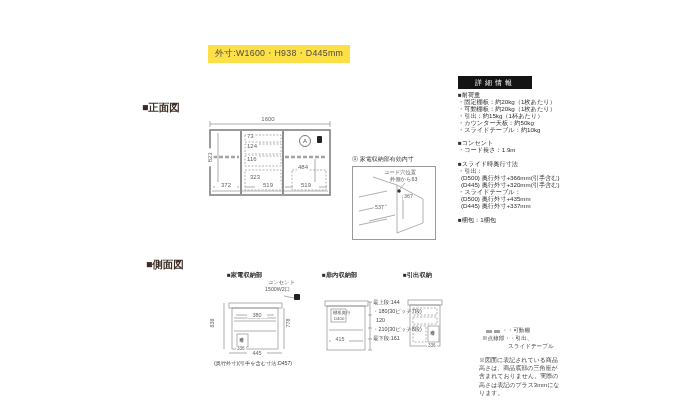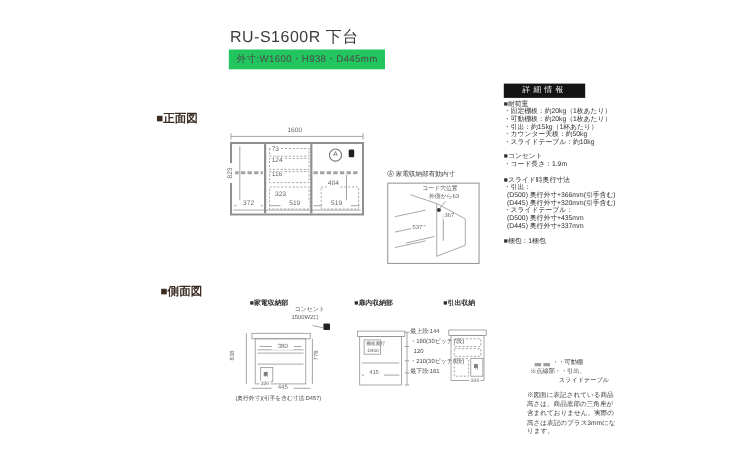--- a/index.html
+++ b/index.html
@@ -1,20 +1,20 @@
 <!DOCTYPE html>
 <html><head>
 <meta charset="utf-8">
 <style>
   html,body{margin:0;padding:0;background:#fff;}
   .canvas{position:relative;width:680px;height:420px;background:#fff;overflow:hidden;
           font-family:"Liberation Sans",sans-serif;color:#333;}
   .abs{position:absolute;}
   .title{font-size:14.5px;color:#3c3c3c;letter-spacing:.5px;}
-  .badge{background:#22c55e;color:#4a4a4a;font-size:8.8px;padding:3px 7px;letter-spacing:.3px;}
+  .badge{background:#fde047;color:#4a4a4a;font-size:8.8px;padding:3px 7px;letter-spacing:.3px;}
   .sec{font-size:10.5px;font-weight:bold;color:#3a2b23;}
   .subsec{font-size:6.3px;font-weight:bold;color:#2e2e2e;}
   .dimlab{position:absolute;font-size:6px;color:#666;background:#fff;line-height:1.1;
           padding:0 1px;text-align:center;white-space:nowrap;}
   .vdim{transform:rotate(-90deg);transform-origin:center;background:#fff;}
   .tinytext{position:absolute;font-size:5.3px;color:#555;line-height:1.25;white-space:nowrap;}
   .vtext{position:absolute;writing-mode:vertical-rl;text-orientation:upright;
          font-size:4.2px;color:#555;line-height:1;letter-spacing:-0.5px;}
   .panel-header{background:#141414;color:#fff;font-size:7px;letter-spacing:3px;
                 text-align:center;line-height:13px;height:13px;}
@@ -36,21 +36,20 @@
   svg .shelf{stroke:#a3a3a3;stroke-width:2.6;stroke-dasharray:4,2;}
   svg .dash{stroke:#9e9e9e;stroke-width:.8;stroke-dasharray:2,1.5;}
   svg .dim{stroke:#8a8a8a;stroke-width:.7;}
   svg .filldark{fill:#333;stroke:none;}
 </style>
 </head>
 <body>
 
 <div class="canvas">
 
-  <div class="abs title" style="left:209px;top:24px;">RU-S1600R 下台</div>
   <div class="abs badge" style="left:208px;top:45px;">外寸:W1600・H938・D445mm</div>
 
   <div class="abs sec" style="left:142px;top:101px;">■正面図</div>
 
   <svg style="left:205px;top:115px;" width="135" height="88">
 
     <line class="dim" x1="5" y1="9" x2="125" y2="9"></line>
     <line class="dim" x1="5" y1="6" x2="5" y2="12"></line>
     <line class="dim" x1="125" y1="6" x2="125" y2="12"></line>
 

